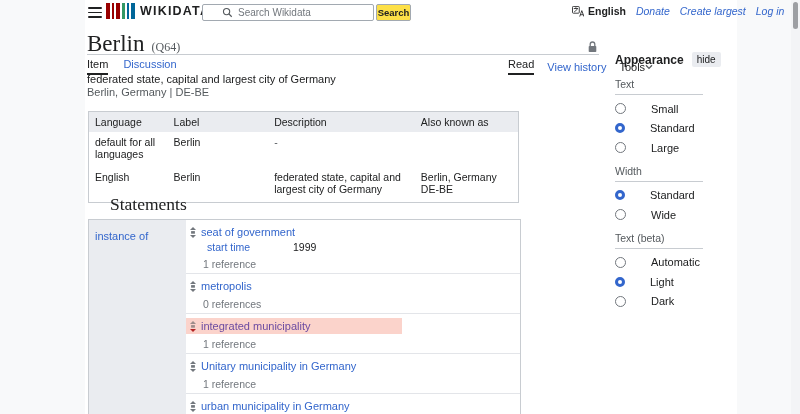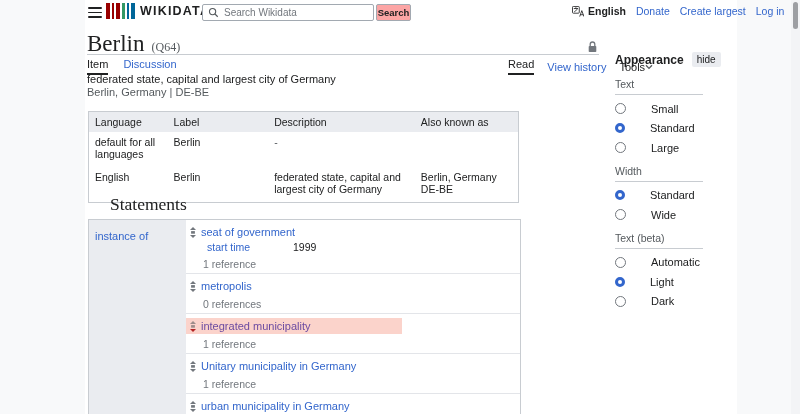--- a/index.html
+++ b/index.html
@@ -11,26 +11,26 @@
   .sheet { position:absolute; left:85px; top:0; width:652px; height:414px; background:#fff; }
   a { text-decoration:none; }
 
   
   .hamburger { position:absolute; left:3px; top:7px; width:14px; height:11px; display:flex; flex-direction:column; justify-content:space-between; cursor:pointer; }
   .hamburger span { display:block; height:1.6px; background:#202122; border-radius:1px; }
   .logo { position:absolute; left:21px; top:3px; display:flex; align-items:center; gap:5px; }
   .logobars { display:flex; align-items:stretch; height:16px; gap:2px; }
   .logobars i { display:block; }
   .logotext { font-size:12.5px; font-weight:bold; letter-spacing:1.2px; color:#202122; }
-  .searchbox { position:absolute; left:117px; top:4px; width:172px; height:17px; border:1px solid #a2a9b1; border-radius:2px; background:#fff; display:flex; align-items:center; gap:5px; padding-left:5px; box-sizing:border-box; }
+  .searchbox { position:absolute; left:117px; top:4px; width:172px; height:17px; border:1px solid #a2a9b1; border-radius:2px; background:#fff; display:flex; align-items:center; gap:5px; padding-left:19px; box-sizing:border-box; }
   .searchbox .ph { font-size:10px; color:#72777d; }
-  .searchbtn { position:absolute; left:291px; top:4px; width:35px; height:17px; border:1px solid #a2a9b1; border-radius:2px; background:#fca5a5; font-size:9.5px; font-weight:bold; color:#202122; font-family:inherit; padding:0; }
+  .searchbtn { position:absolute; left:291px; top:4px; width:35px; height:17px; border:1px solid #a2a9b1; border-radius:2px; background:#fde047; font-size:9.5px; font-weight:bold; color:#202122; font-family:inherit; padding:0; }
   .toplinks { position:absolute; left:487px; top:5px; display:flex; align-items:center; gap:10px; font-size:10.5px; white-space:nowrap; }
   .langgroup { display:flex; align-items:center; gap:4px; font-weight:bold; color:#202122; }
-  .toplinks a { color:#36c; }
+  .toplinks a { color:#36c;font-style:italic; }
 
   
   .pagetitle { position:absolute; left:2px; top:31px; font-family:"Liberation Serif",serif; font-size:23px; color:#202122; font-weight:400; }
   .pagetitle .qid { font-size:12px; color:#54595d; margin-left:7px; }
   .lock { position:absolute; left:503px; top:39px; }
   .titlerule { position:absolute; left:2px; top:54px; width:512px; height:1px; background:#c8ccd1; }
   .tabs-left { position:absolute; left:2px; top:58px; display:flex; gap:15px; font-size:11px; }
   .tabs-right { position:absolute; left:423px; top:58px; display:flex; gap:13px; font-size:11px; align-items:center; }
   .tab-sel { color:#202122; padding-bottom:3px; border-bottom:2px solid #202122; }
   .tab-link { color:#36c; }

